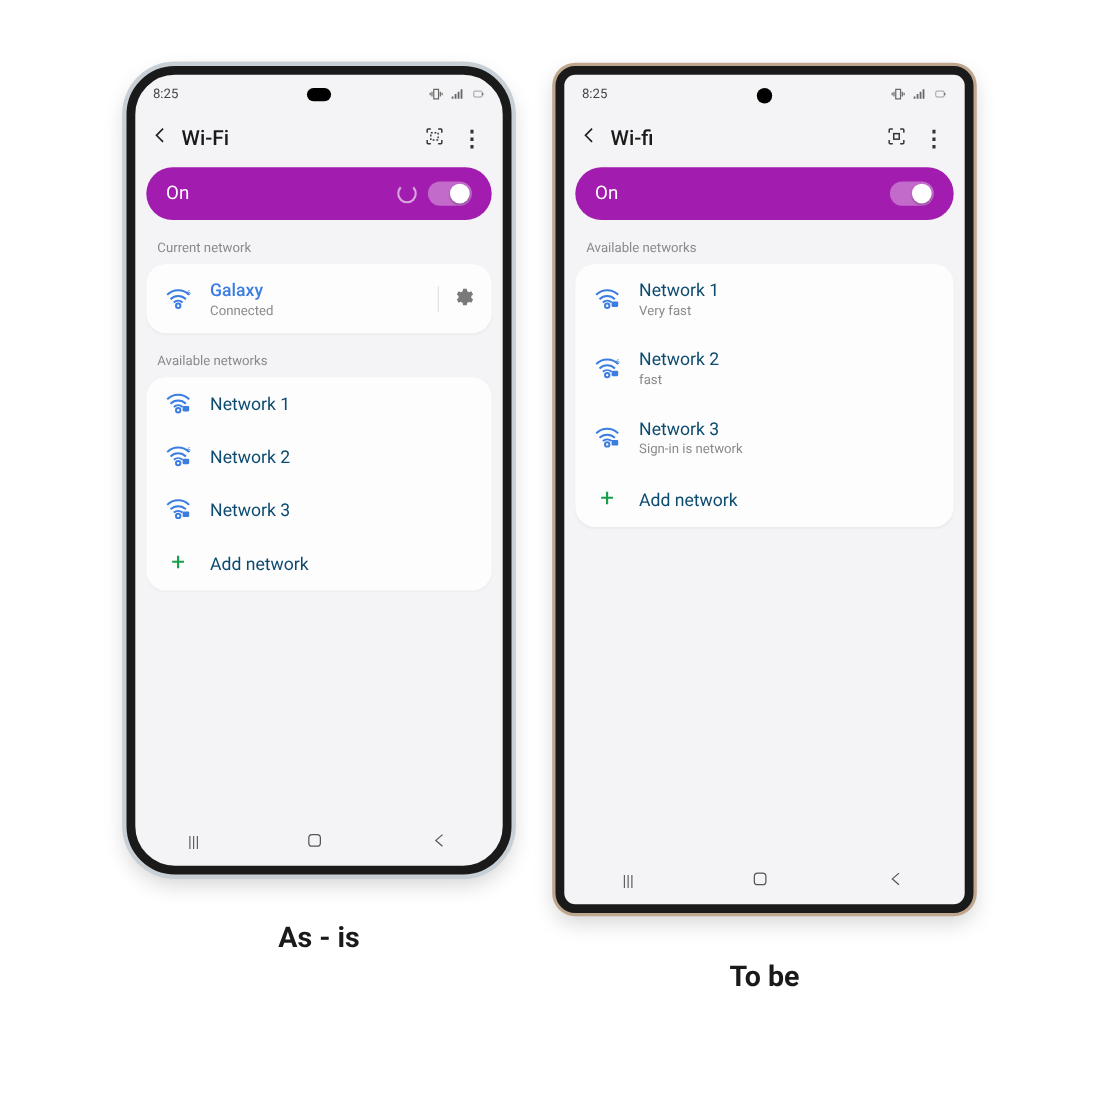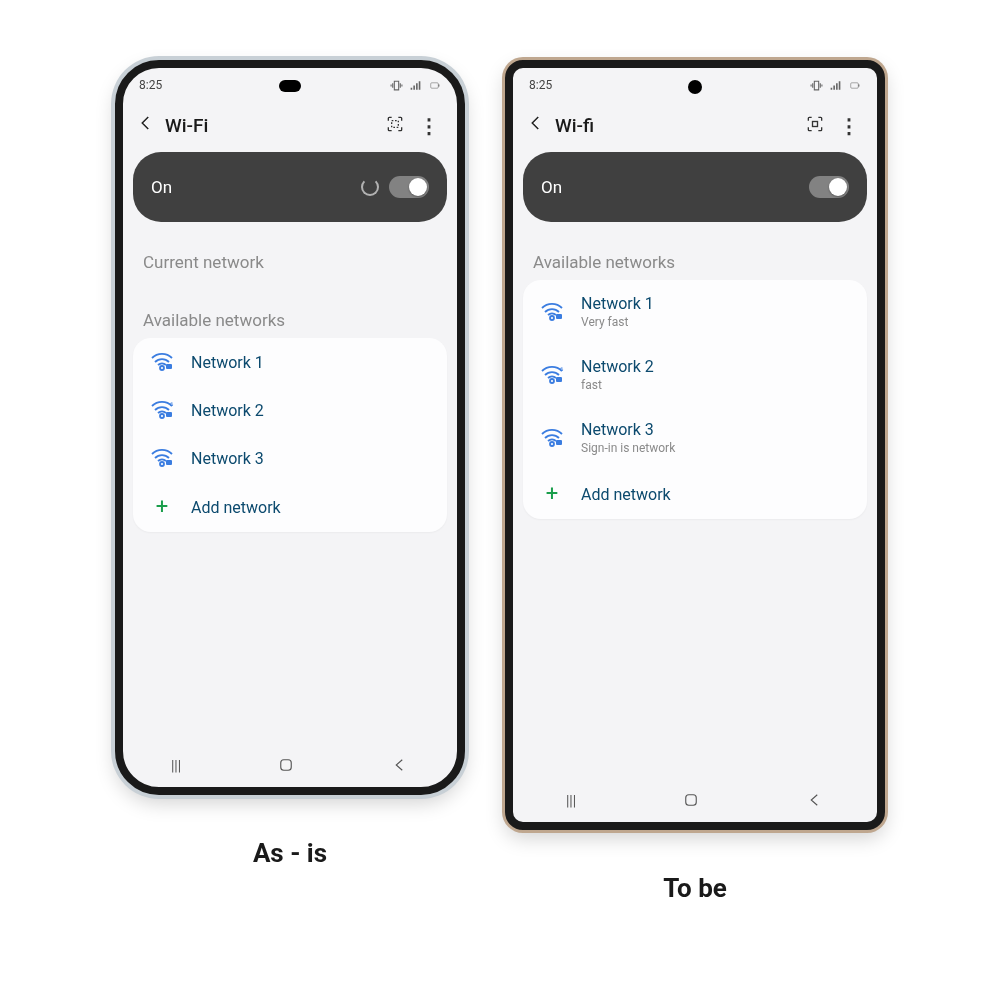--- a/index.html
+++ b/index.html
@@ -75,23 +75,23 @@
     padding: 12px 14px 14px;
     gap: 10px;
   }
   .back svg { width: 18px; height: 18px; stroke: #222; fill:none; stroke-width:2; }
   .title { font-size: 19px; font-weight: 500; color: #1a1a1a; flex: 1; }
   .hicon svg { width: 20px; height: 20px; }
   .hdots { font-size: 20px; font-weight: 700; color: #333; padding: 0 4px; }
   
   .togglebar {
     margin: 0 10px;
-    background: #404040;
+    background: #a21caf;
     border-radius: 28px;
-    height: 70px;
+    height: 48px;
     display: flex;
     align-items: center;
     justify-content: space-between;
     padding: 0 18px;
     color: #fff;
     font-size: 17px;
   }
   .togglebar .tbright { display:flex; align-items:center; gap:10px; }
   .spinner {
     width: 18px; height: 18px; border-radius:50%;
@@ -102,23 +102,23 @@
     width: 40px; height: 22px; background: rgba(255,255,255,.35);
     border-radius: 11px; position: relative;
   }
   .switch::after {
     content:""; position:absolute; right:2px; top:2px;
     width:18px; height:18px; background:#fff; border-radius:50%;
     box-shadow:0 1px 2px rgba(0,0,0,.3);
   }
   
   .section-label {
-    font-size: 17px;
+    font-size: 12px;
     color: #8a8a8a;
-    padding: 30px 20px 8px;
+    padding: 18px 20px 8px;
   }
   .card {
     margin: 0 10px;
     background: #fdfdfe;
     border-radius: 18px;
     box-shadow: 0 1px 2px rgba(0,0,0,.04);
   }
   .row {
     display: flex;
     align-items: center;
@@ -198,20 +198,41 @@
 
       <div class="togglebar">
         <span>On</span>
         <span class="tbright">
           <span class="spinner"></span>
           <span class="switch"></span>
         </span>
       </div>
 
       <div class="section-label">Current network</div>
+      <div class="card">
+        <div class="row connected">
+          <span class="iconbox">
+              <span class="wifi">
+            <svg viewBox="0 0 24 20">
+                  <path d="M12 18a2 2 0 100-4 2 2 0 000 4zM5 10a10 10 0 0114 0M2 6a14 14 0 0120 0M8 13a6 6 0 018 0" fill="none" stroke="#3b7de0" stroke-width="1.8"></path>
+                  <text x="20" y="6" font-size="6" fill="#3b7de0">6</text>
+                </svg>
+          </span>
+            </span>
+          <span class="txt">
+            <div class="name">Galaxy</div>
+            <div class="sub">Connected</div>
+          </span>
+          <span class="gearwrap">
+            <svg viewBox="0 0 24 24">
+                <path d="M12 8a4 4 0 100 8 4 4 0 000-8zm9 4a7 7 0 00-.1-1.2l2-1.6-2-3.4-2.4 1a7 7 0 00-2-1.2L16 3h-4l-.5 2.6a7 7 0 00-2 1.2l-2.4-1-2 3.4 2 1.6A7 7 0 007 12c0 .4 0 .8.1 1.2l-2 1.6 2 3.4 2.4-1a7 7 0 002 1.2L12 21h4l.5-2.6a7 7 0 002-1.2l2.4 1 2-3.4-2-1.6c.1-.4.1-.8.1-1.2z"></path>
+              </svg>
+          </span>
+        </div>
+      </div>
 
       <div class="section-label">Available networks</div>
       <div class="card">
         <div class="row">
           <span class="iconbox">
               <span class="wifi">
             <svg viewBox="0 0 24 20">
                   <path d="M12 18a2 2 0 100-4 2 2 0 000 4zM5 10a10 10 0 0114 0M2 6a14 14 0 0120 0M8 13a6 6 0 018 0" fill="none" stroke="#3b7de0" stroke-width="1.8"></path>
                   <rect x="16" y="12" width="6" height="5" rx="1" fill="#3b7de0"></rect>
                 </svg>

